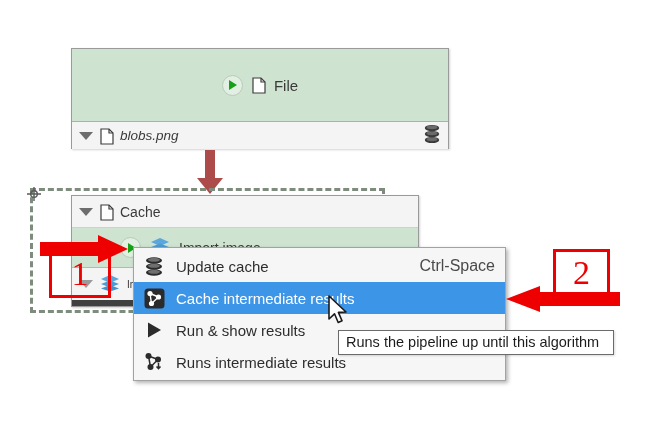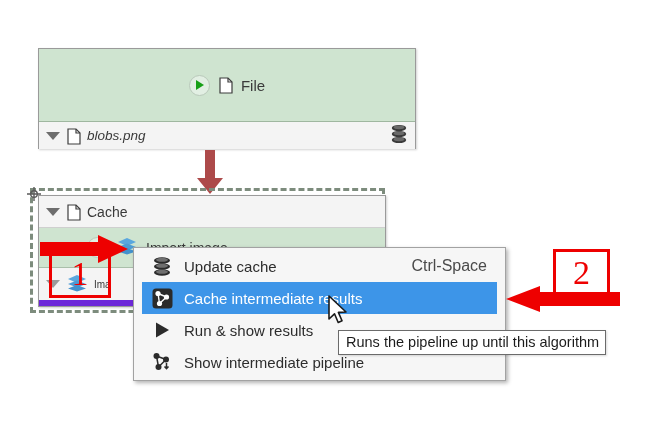--- a/index.html
+++ b/index.html
@@ -14,24 +14,25 @@
     overflow: hidden;
     font-family: "Liberation Sans", sans-serif;
     font-size: 13px;
     color: #3c3c3c;
     -webkit-font-smoothing: antialiased;
   }
 
   
   .node {
     position: absolute;
-    background: #6d28d9;
+    background: #404040;
     border: 1px solid #9a9a9a;
     box-sizing: border-box;
     box-shadow: 1px 1px 2px rgba(0,0,0,0.18);
+    margin-left: 33px;
   }
   .node-head {
     background: #cfe4d0;
     border-bottom: 1px solid #9fb7a0;
     box-sizing: border-box;
     display: flex;
     align-items: center;
     justify-content: center;
     gap: 9px;
   }
@@ -115,21 +116,21 @@
     width: 15px; height: 15px;
   }
 
   
   .ctx-menu {
     position: absolute;
     background: #f6f6f6;
     border: 1px solid #a2a2a2;
     box-sizing: border-box;
     box-shadow: 2px 2px 4px rgba(0,0,0,0.30);
-    padding: 2px 8px;
+    padding: 2px 0;
   }
   .ctx-item {
     height: 32px;
     display: flex;
     align-items: center;
     padding: 0 10px 0 9px;
     gap: 11px;
     box-sizing: border-box;
     white-space: nowrap;
   }
@@ -154,21 +155,21 @@
   }
 
   
   .tooltip {
     position: absolute;
     background: #ffffff;
     border: 1px solid #6b6b6b;
     box-sizing: border-box;
     font-size: 14.5px;
     color: #1c1c1c;
-    padding: 3px 6px 4px 7px;
+    padding: 3px 14px 4px 7px;
     white-space: nowrap;
     box-shadow: 1px 1px 2px rgba(0,0,0,0.15);
   }
 
   
   .anno-box {
     position: absolute;
     border: 3px solid #ee0000;
     box-sizing: border-box;
     display: flex;
@@ -320,21 +321,21 @@
   <div class="ctx-item">
     <span class="ico">
       <svg width="20" height="20" viewBox="0 0 20 20">
         <circle cx="4.5" cy="4" r="3" fill="#2b2b2b"></circle>
         <circle cx="14" cy="7.5" r="3" fill="#2b2b2b"></circle>
         <circle cx="6.5" cy="15" r="3" fill="#2b2b2b"></circle>
         <path d="M4.5 4 L14 7.5 M14 7.5 L6.5 15 M4.5 4 L6.5 15" stroke="#2b2b2b" stroke-width="1.5" fill="none"></path>
         <path d="M14.5 11 v5 M12.5 14.5 l2 2.2 l2 -2.2" stroke="#2b2b2b" stroke-width="1.5" fill="none"></path>
       </svg>
     </span>
-    <span class="ctx-label">Show intermediate pipeline</span>
+    <span class="ctx-label">Runs intermediate results</span>
     <span class="ctx-shortcut"></span>
   </div>
 </div>
 
 <div class="tooltip" style="left:338px; top:330px;">
   <span>Runs the pipeline up until this algorithm</span>
 </div>
 
 <div class="cursor" style="left:327px; top:295px;">
   <svg width="24" height="32" viewBox="0 0 24 32">

